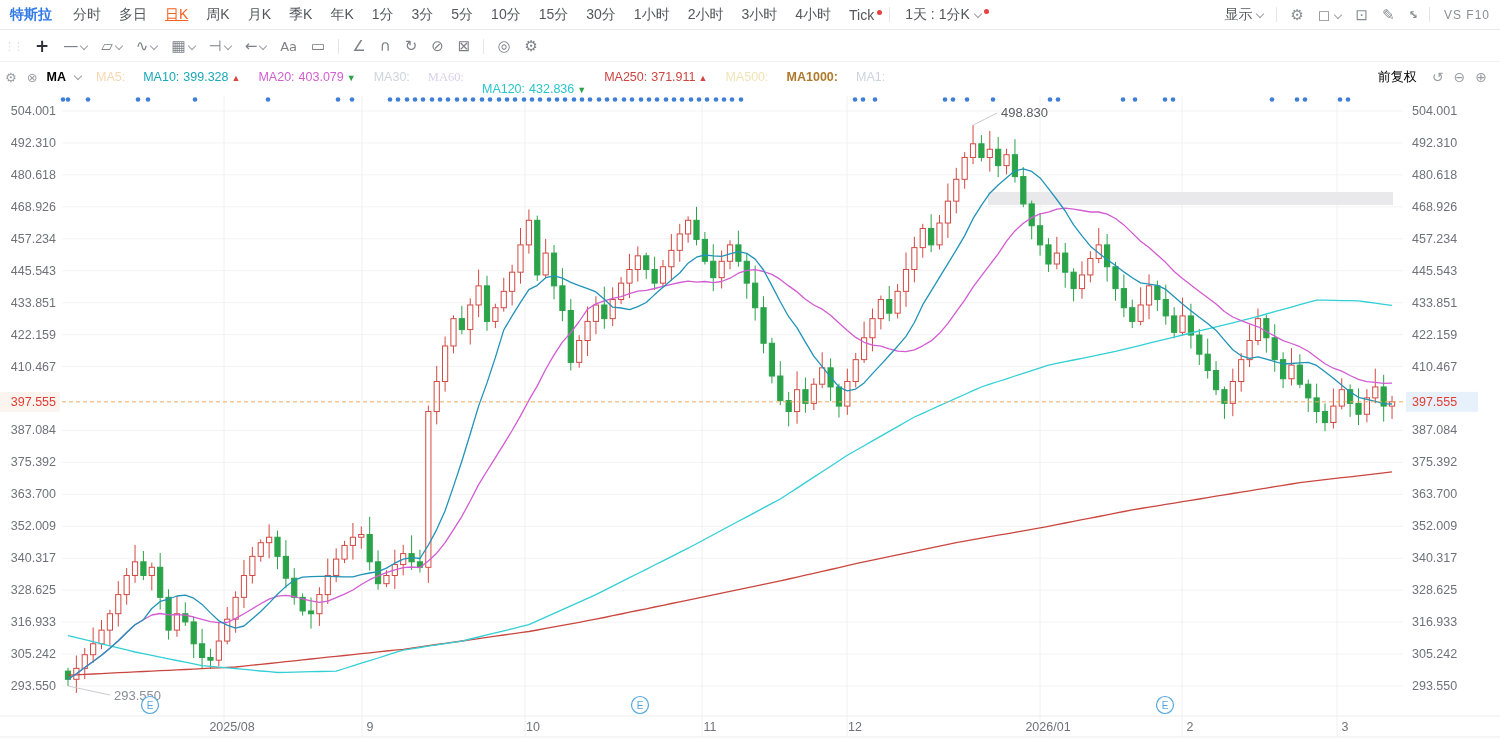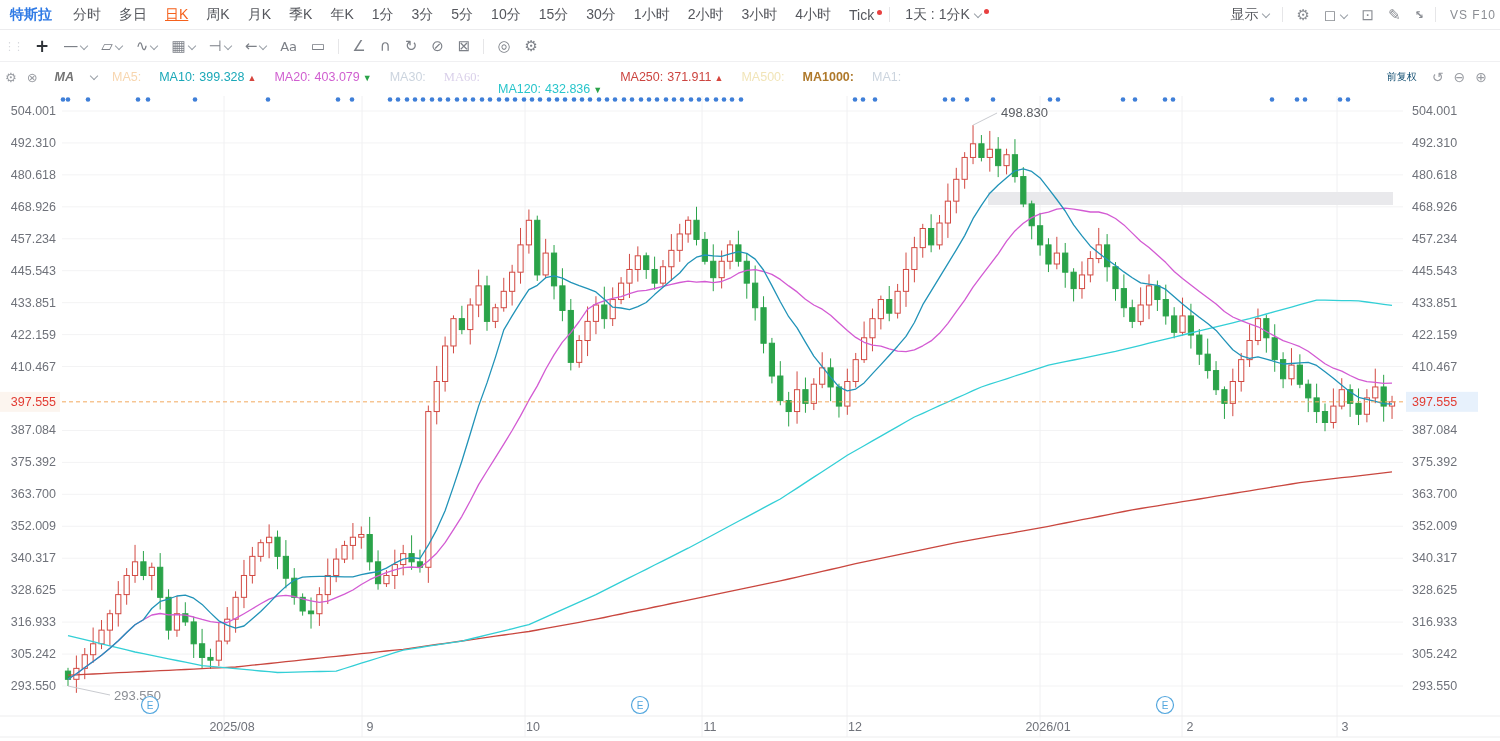--- a/index.html
+++ b/index.html
@@ -11,41 +11,41 @@
   .tb-top{position:absolute;top:0;left:0;width:1500px;height:30px;display:flex;align-items:center;
           border-bottom:1px solid #ececee;font-size:14px;}
   .stock-name{color:#2f7ae5;font-weight:bold;padding:0 12px 0 10px;white-space:nowrap;text-align:center;}
   .tabs{display:flex;align-items:center;height:100%;}
   .tab{position:relative;padding:0 9px;cursor:pointer;white-space:nowrap;color:#55575d;}
   .tab.active{color:#f5611d;text-decoration:underline;}
   .reddot{position:absolute;width:5px;height:5px;border-radius:50%;background:#e84040;top:3px;right:1px;}
   .chv{display:inline-block;width:6px;height:6px;border-right:1.2px solid #9aa0a8;border-bottom:1.2px solid #9aa0a8;
        transform:rotate(45deg);margin:0 0 2px 5px;}
   .vdiv{width:1px;height:15px;background:#e6e6e8;margin:0 6px;}
-  .tb-right{margin-left:auto;display:flex;align-items:center;padding-right:4px;}
+  .tb-right{margin-left:auto;display:flex;align-items:center;padding-right:10px;}
   .tb-right .icon{font-family:"DejaVu Sans",sans-serif;font-size:15px;color:#8a8d93;padding:0 7px;cursor:pointer;}
   .vs-label{color:#8a8d93;font-size:12px;letter-spacing:1px;padding-left:8px;white-space:nowrap;}
 
   
   .tb-draw{position:absolute;top:31px;left:0;width:1500px;height:31px;display:flex;align-items:center;
            border-bottom:1px solid #f0f0f2;}
   .grip{color:#d7d9dd;font-size:11px;letter-spacing:-2px;padding:0 6px 0 4px;}
   .dicon{font-family:"DejaVu Sans",sans-serif;font-size:15px;color:#7d8188;padding:0 7px;cursor:pointer;white-space:nowrap;}
   .dicon.sel{color:#2f3338;font-weight:bold;}
   .dicon .chv{margin-left:3px;}
 
   
   .ind-row{position:absolute;top:62px;left:0;width:1500px;height:30px;display:flex;align-items:center;font-size:12.5px;}
   .ind-row .icon{font-family:"DejaVu Sans",sans-serif;color:#9a9da3;font-size:13px;padding:0 5px;cursor:pointer;}
-  .ma-group{color:#737373;font-weight:bold;margin:0 12px;font-style:italic;}
+  .ma-group{color:#000000;font-weight:bold;margin:0 4px;}
   .ma-item{margin:0 9px;white-space:nowrap;cursor:pointer;}
   .ma-item .val{margin-left:4px;}
   .arr{font-size:9px;margin-left:3px;}
   .ind-right{margin-left:auto;display:flex;align-items:center;padding-right:8px;}
-  .adjust{color:#0c4a6e;font-size:10px;cursor:pointer;margin-right:10px;margin-left:12px;}
+  .adjust{color:#000000;font-size:13px;cursor:pointer;margin-right:10px;margin-left:12px;}
   .ind-right .ricon{font-family:"DejaVu Sans",sans-serif;color:#9a9da3;font-size:14px;padding:0 5px;cursor:pointer;}
 
   
   #chart-svg{position:absolute;top:92px;left:0;}
   text{font-family:"Liberation Sans","DejaVu Sans",sans-serif;}
 </style>
 </head>
 <body>
 
 <div id="app">

